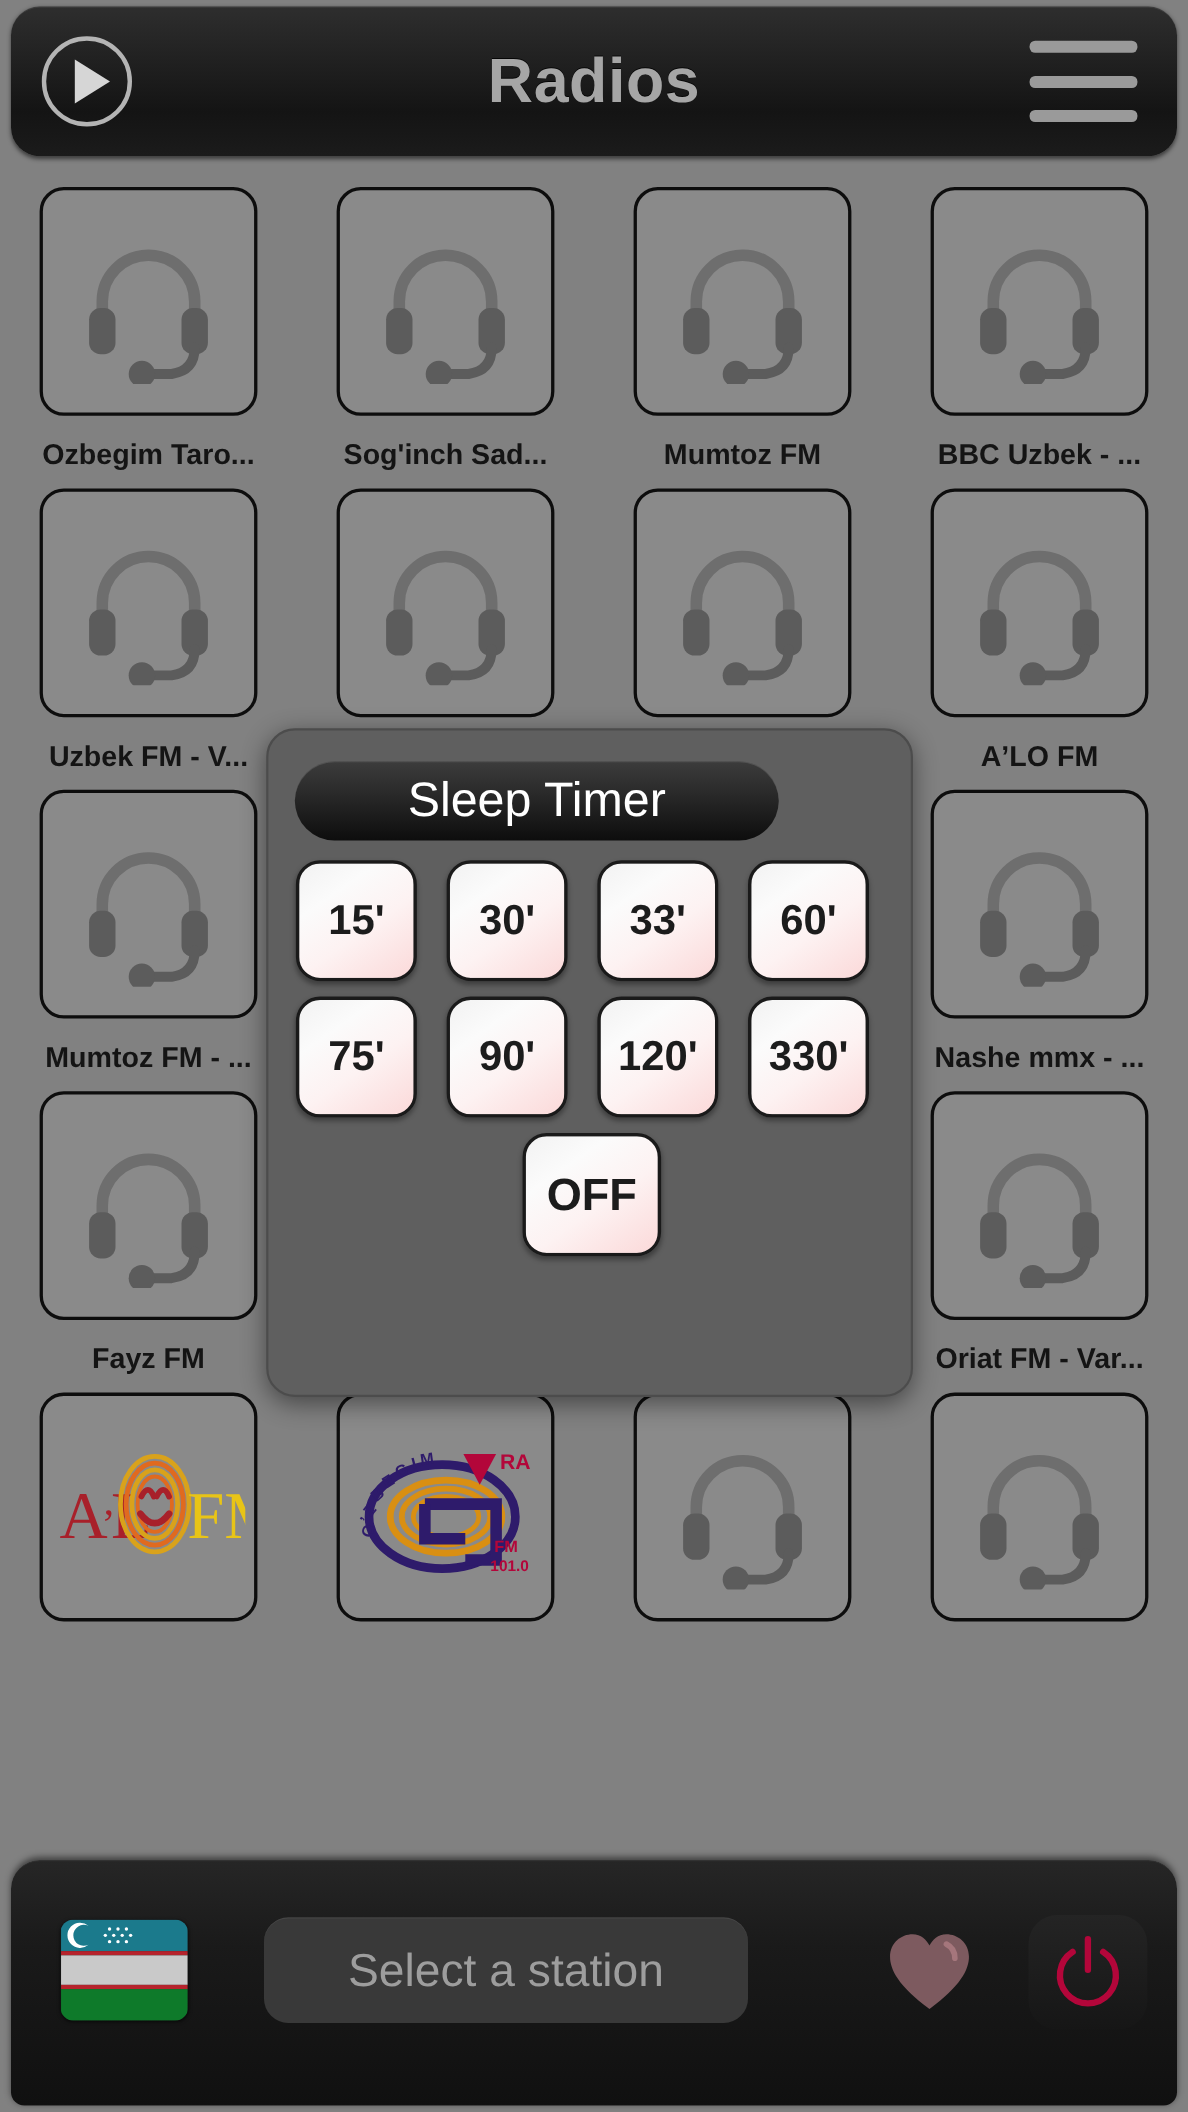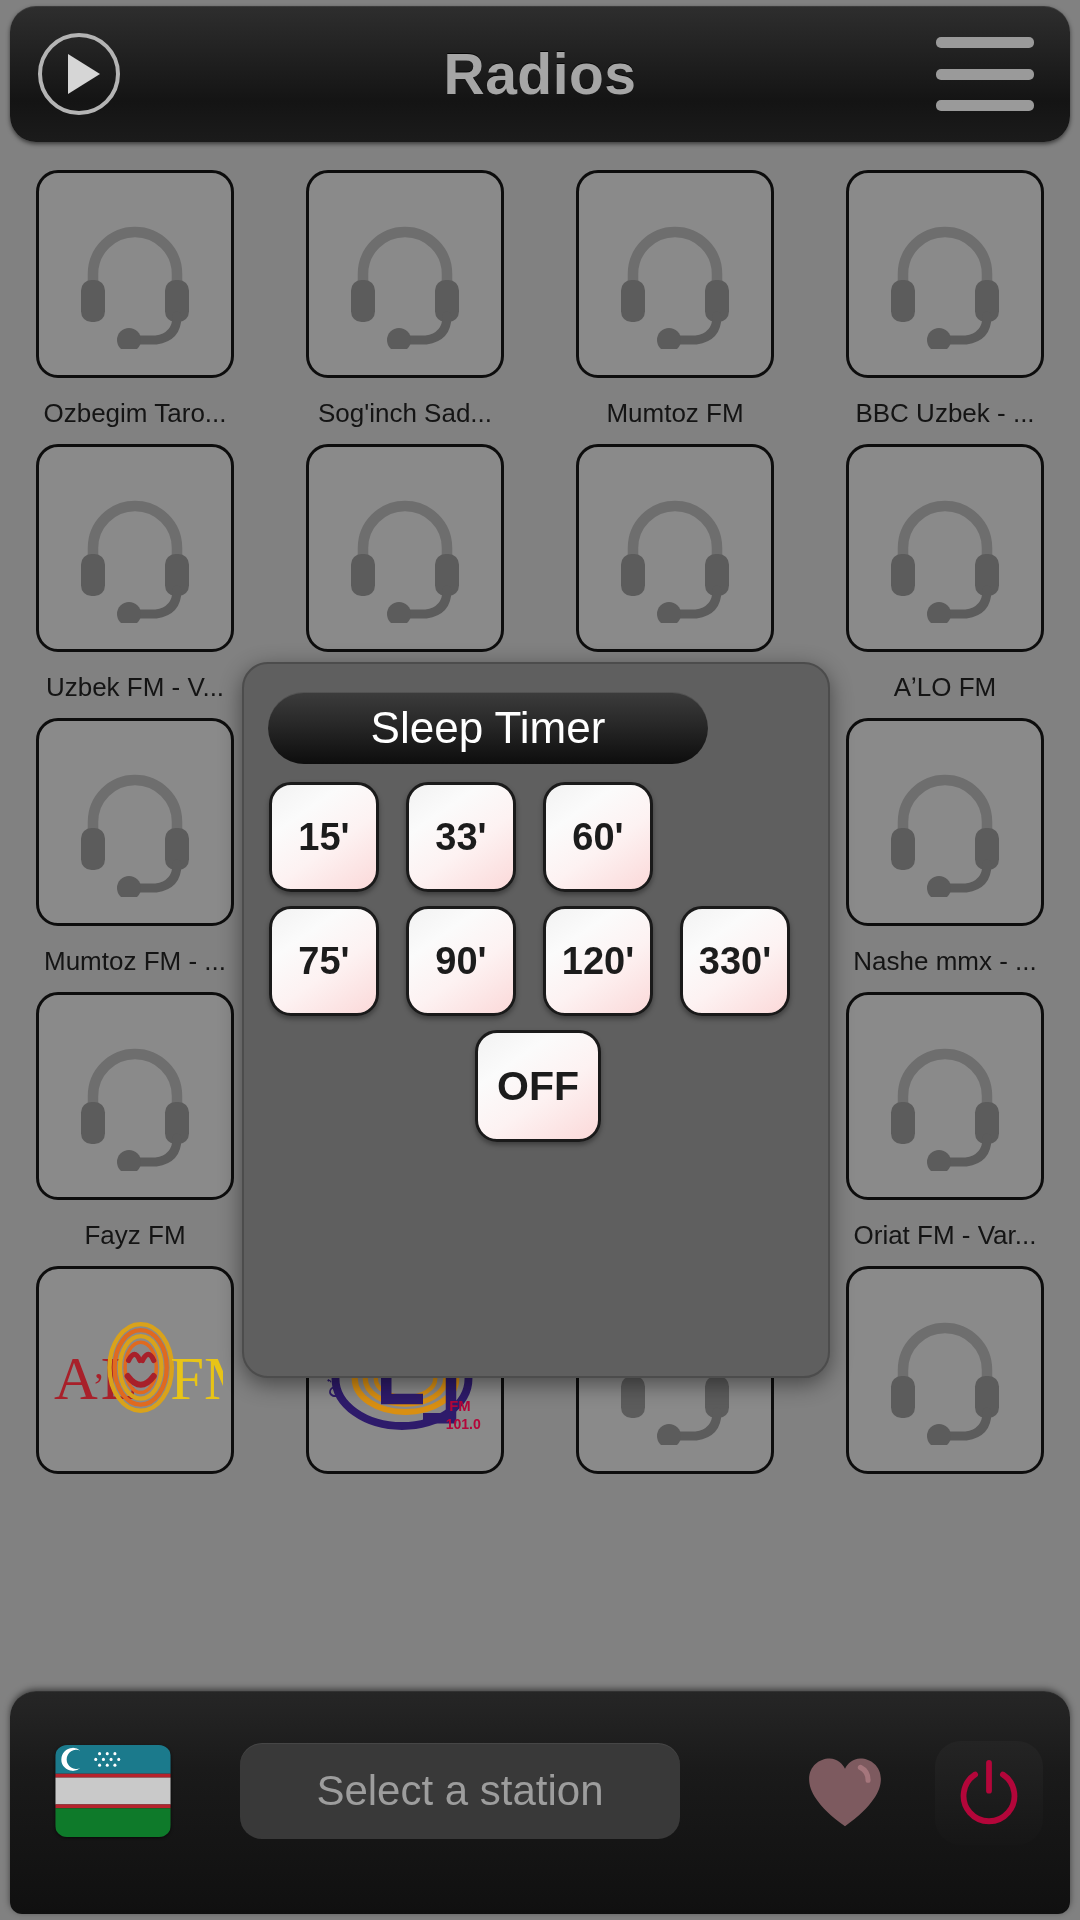--- a/index.html
+++ b/index.html
@@ -80,36 +80,36 @@
     width: 198px; height: 208px;
     border: 3px solid #0d0d0d;
     border-radius: 22px;
     background: #8a8a8a;
     display: flex; align-items: center; justify-content: center;
     position: relative;
     overflow: hidden;
   }
   .cell-label {
     margin-top: 20px;
-    font-size: 26px; font-weight: normal;
+    font-size: 26px; font-weight: bold;
     color: #141414;
     white-space: nowrap;
     text-align: center;
   }
 
   
   .headset { width: 150px; height: 150px; display:block; }
 
   
   .logo-alo { width: 175px; height: 130px; display:block; }
   .logo-ozb { width: 175px; height: 150px; display:block; }
   .dialog {
     position: absolute;
     left: 242px; top: 662px;
-    width: 588px; height: 716px;
+    width: 588px; height: 608px;
     border-radius: 26px;
     background: #5f5f5f;
     border: 2px solid #4c4c4c;
     box-shadow: 0 6px 22px rgba(0,0,0,0.45);
     z-index: 50;
   }
   .dialog-title {
     position: absolute;
     left: 24px; top: 28px;
     width: 440px; height: 72px;
@@ -493,20 +493,21 @@
       </div>
     </div>
 
   </div>
 
   <div class="dialog">
     <div class="dialog-title">Sleep Timer</div>
     <div class="timer-grid">
       <div class="timer-row r1">
         <div class="tbtn">15'</div>
+        <div class="tbtn">30'</div>
         <div class="tbtn">33'</div>
         <div class="tbtn">60'</div>
       </div>
       <div class="timer-row r2">
         <div class="tbtn">75'</div>
         <div class="tbtn">90'</div>
         <div class="tbtn">120'</div>
         <div class="tbtn">330'</div>
       </div>
       <div class="timer-row r3">

